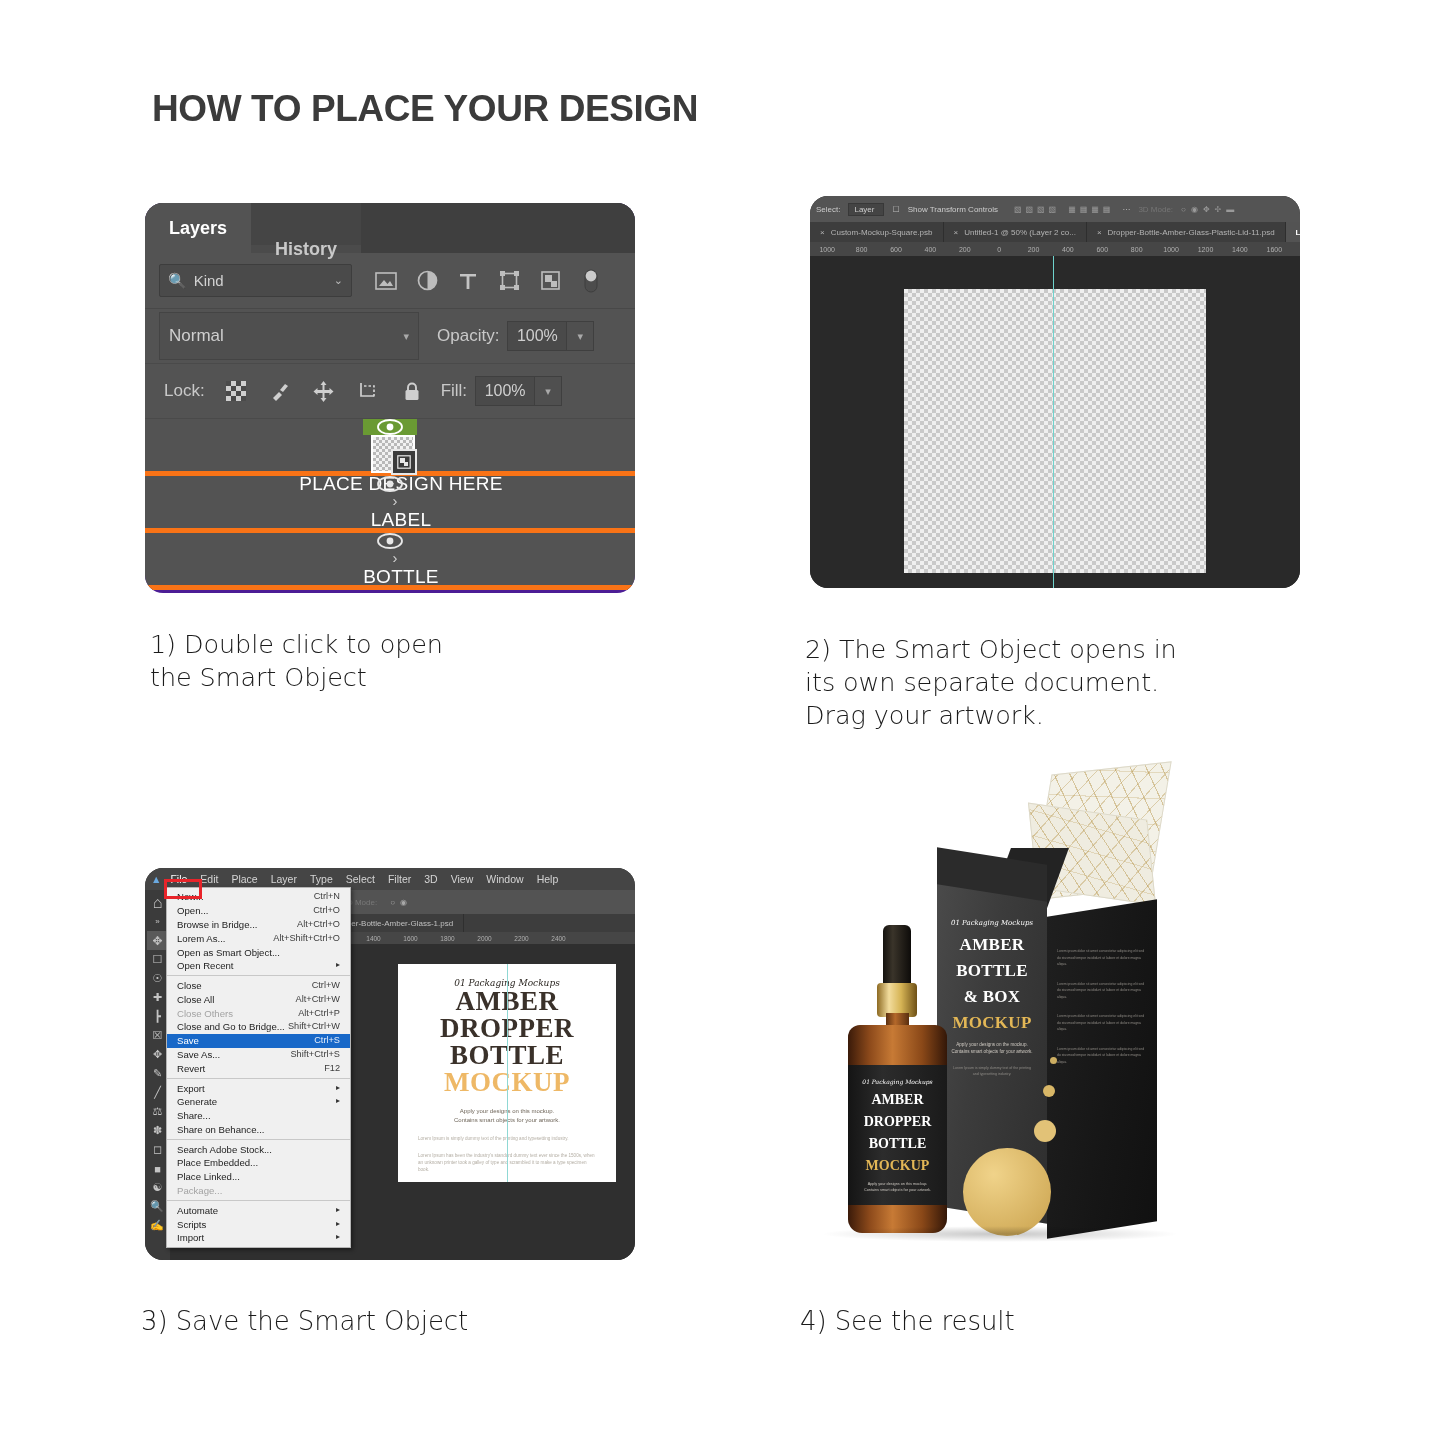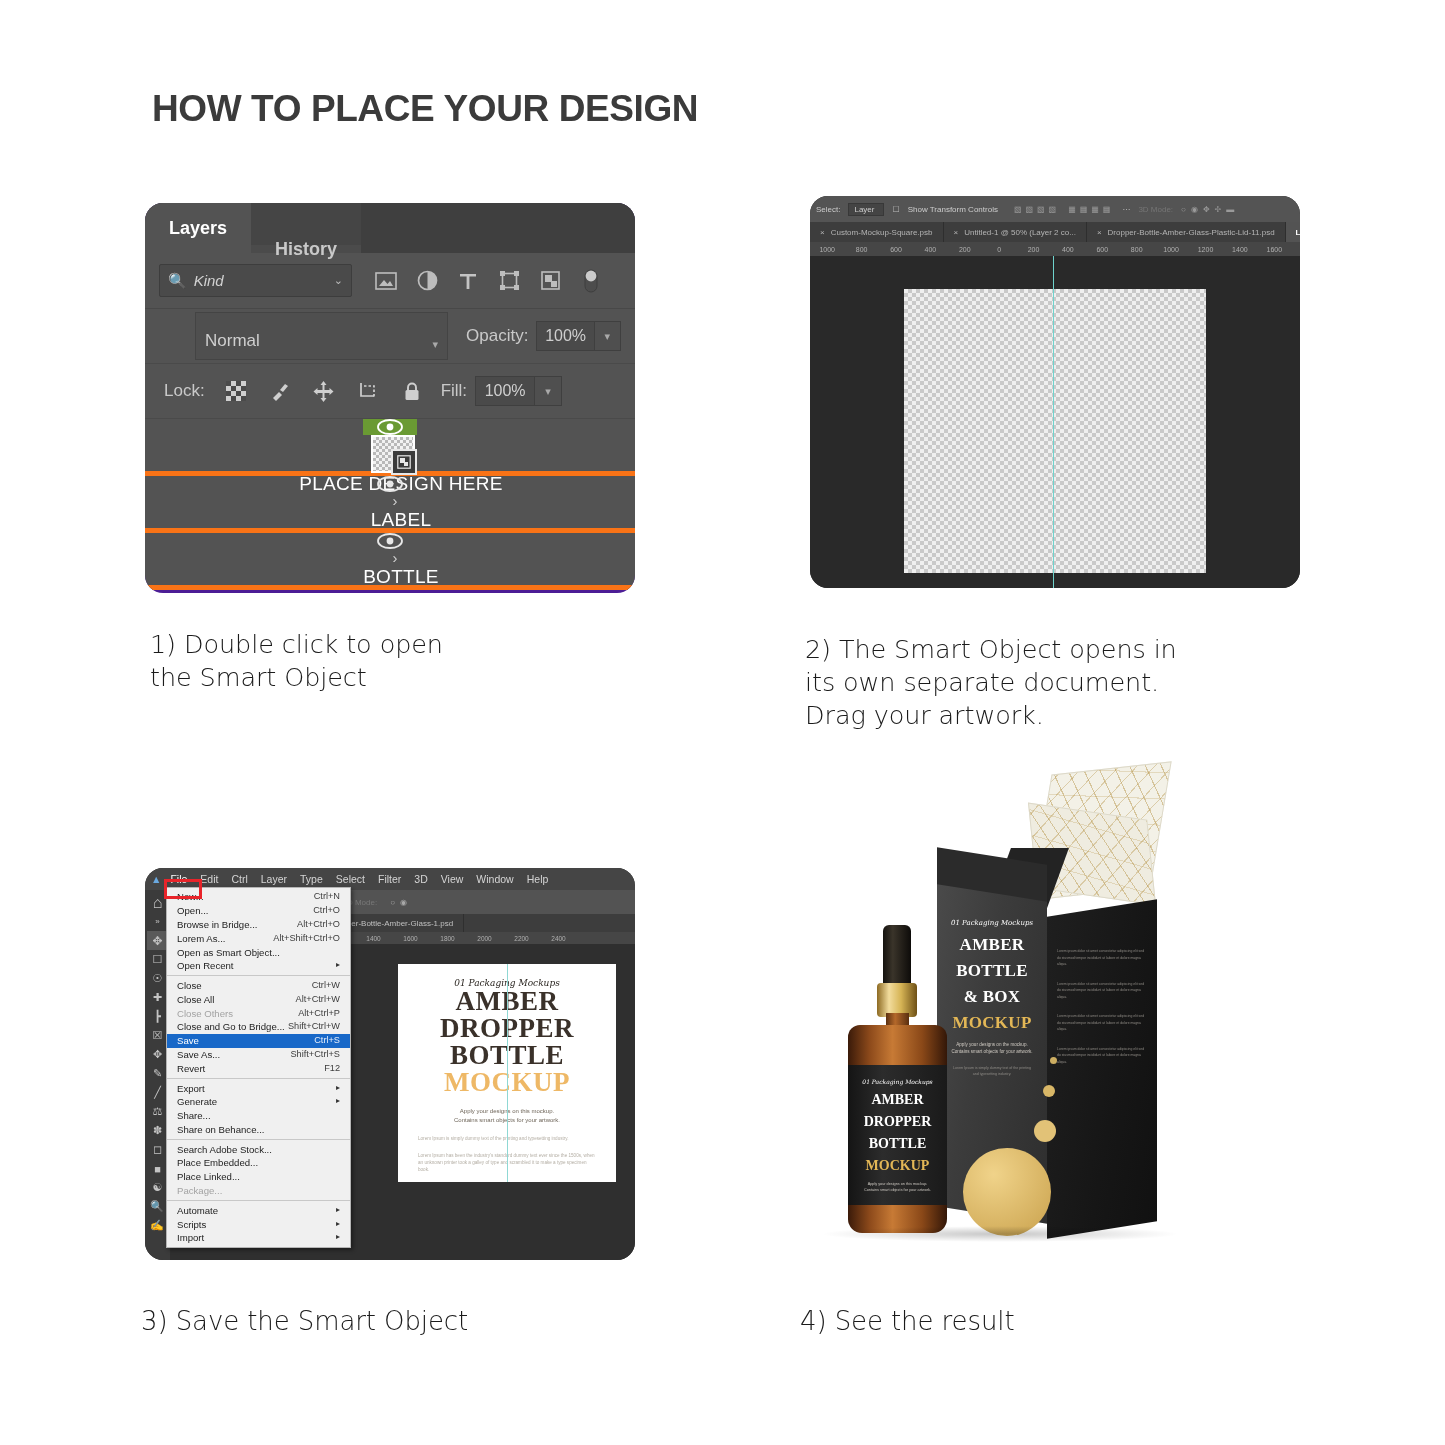--- a/index.html
+++ b/index.html
@@ -41,29 +41,29 @@
     font-weight:bold;color:#d8d8d8;}
   .p1 .tab.active{background:#535353;color:#ffffff;}
   .p1 .tab.inactive{background:#4b4b4b;color:#c9c9c9;margin-top:42px;}
   .p1 .tabfill{flex:1;background:#3f3f3f;}
 
   .p1 .filterrow{height:55px;background:#535353;display:flex;align-items:center;
     padding:0 14px;gap:0;border-bottom:1px solid #484848;}
   .search{width:175px;height:31px;background:#4a4a4a;border:1px solid #3d3d3d;
     border-radius:2px;display:flex;align-items:center;padding:0 8px;gap:7px;}
   .search .q{color:#c9c9c9;font-size:15px;}
-  .search .kind{color:#d2d2d2;font-size:15px;flex:1;font-style:italic;}
+  .search .kind{color:#d2d2d2;font-size:15px;flex:1;}
   .search .chev{color:#bdbdbd;font-size:11px;}
   .ficons{display:flex;align-items:center;gap:17px;margin-left:22px;}
   .ficons .ic{width:24px;height:24px;opacity:.85;display:flex;align-items:center;justify-content:center;}
 
   .p1 .blendrow,.p1 .lockrow{height:54px;display:flex;align-items:center;
     padding:0 14px;border-bottom:1px solid #4a4a4a;background:#535353;}
   .blendsel{width:240px;height:30px;background:#4f4f4f;border:1px solid #444;
-    display:flex;align-items:flex-end;padding:8px 9px;justify-content:space-between;margin-left:36px;}
+    display:flex;align-items:center;padding:8px 9px;justify-content:space-between;}
   .blendsel span{color:#cfcfcf;font-size:17px;}
   .blendsel .chev{font-size:11px;color:#a9a9a9;}
   .lbl{color:#c9c9c9;font-size:17px;margin-left:18px;}
   .numbox{width:58px;height:28px;background:#4a4a4a;border:1px solid #3f3f3f;
     display:flex;align-items:center;justify-content:center;color:#cfcfcf;font-size:16px;margin-left:8px;}
   .numchev{width:26px;height:28px;border:1px solid #3f3f3f;border-left:none;background:#4f4f4f;
     display:flex;align-items:center;justify-content:center;color:#a9a9a9;font-size:11px;}
   .lockicons{display:flex;align-items:center;gap:22px;margin-left:20px;}
   .lockicons .ic{width:22px;height:22px;display:flex;align-items:center;justify-content:center;}
 
@@ -435,21 +435,21 @@
   <div class="caption cap2">2) The Smart Object opens in
      its own separate document.
      Drag your artwork.</div>
 
   <div class="panel p3">
 
     <div class="menubar" id="p3menubar">
       <span style="color:#6aa9e0;margin-right:-4px;">▲</span>
     <span class="mi hot">File</span>
         <span class="mi">Edit</span>
-        <span class="mi">Ctrl</span>
+        <span class="mi">Place</span>
         <span class="mi">Layer</span>
         <span class="mi">Type</span>
         <span class="mi">Select</span>
         <span class="mi">Filter</span>
         <span class="mi">3D</span>
         <span class="mi">View</span>
         <span class="mi">Window</span>
         <span class="mi">Help</span>
       </div>
 

